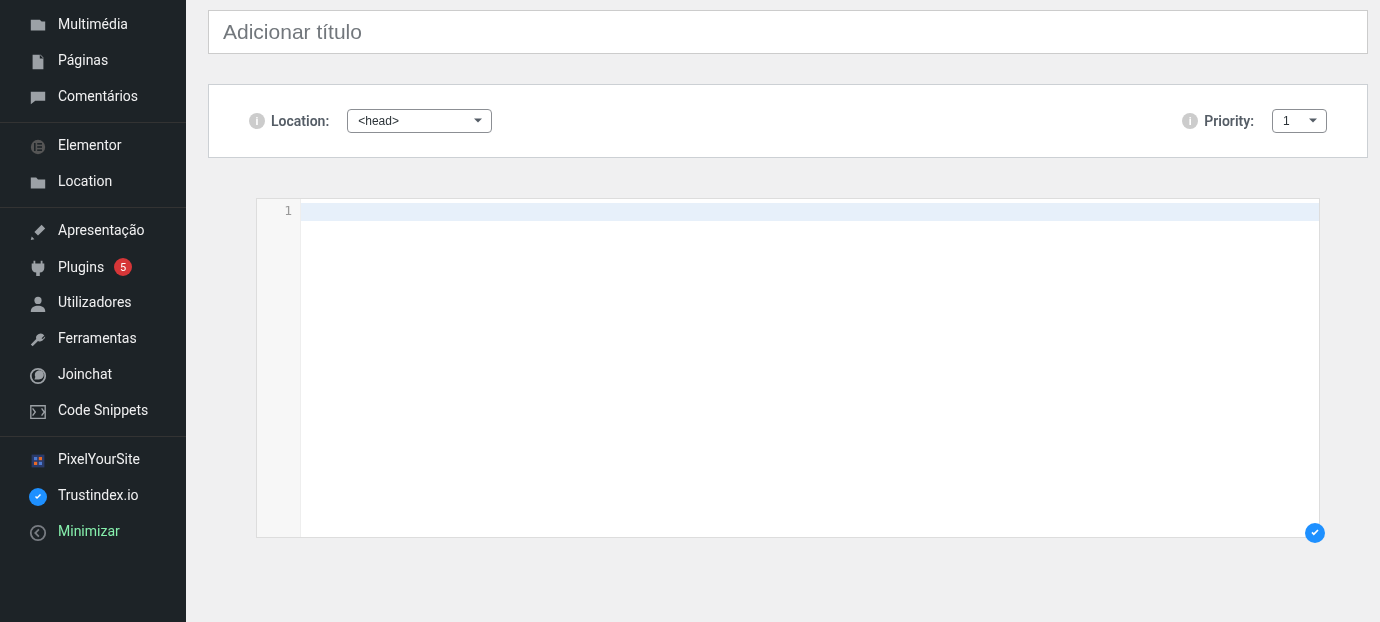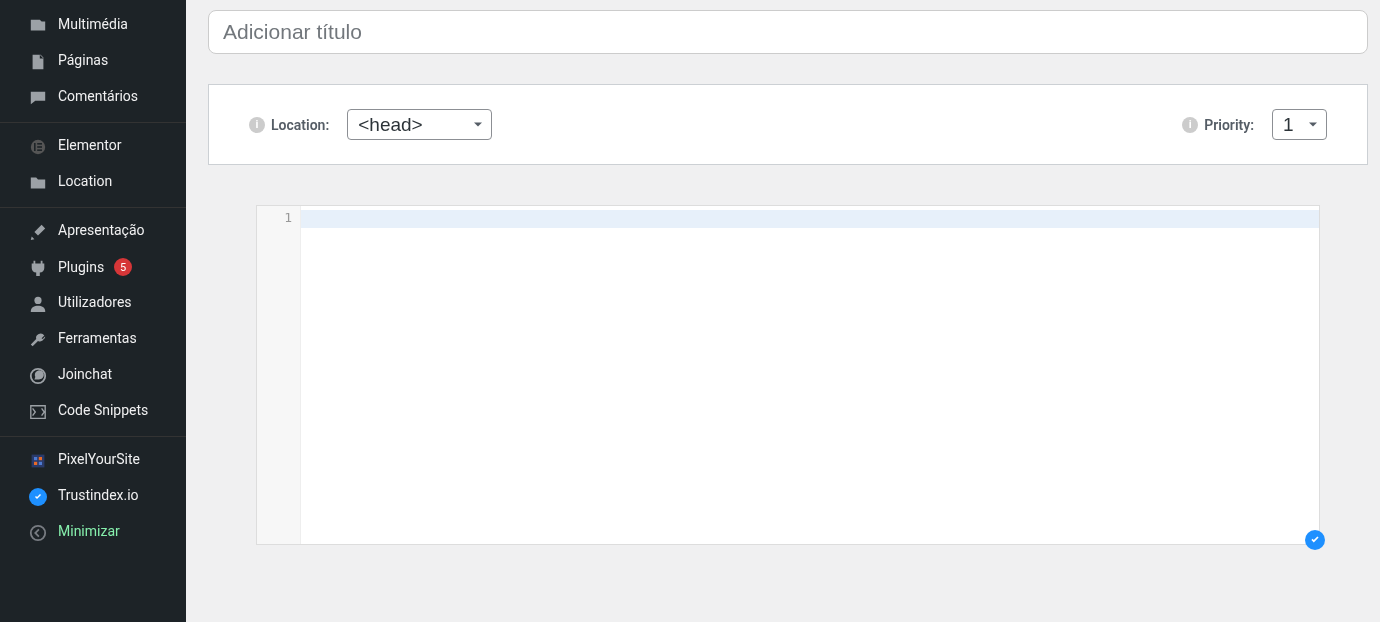--- a/index.html
+++ b/index.html
@@ -63,21 +63,21 @@
     }
     .main {
       flex: 1;
       padding: 10px 12px 0 22px;
       position: relative;
     }
     .title-input {
       width: 100%;
       height: 44px;
       border: 1px solid #ccc;
-      border-radius: 8px;
+      border-radius: 0;
       background: #fff;
       padding: 6px 14px;
       font-size: 21px;
       color: #8b5cf6;
       outline: none;
     }
     .title-input::placeholder {
       color: #72777c;
     }
     .panel {
@@ -119,21 +119,21 @@
       position: relative;
       display: inline-block;
     }
     .select {
       appearance: none;
       -webkit-appearance: none;
       border: 1px solid #8c8f94;
       background: #fff;
       border-radius: 4px;
       padding: 4px 30px 4px 10px;
-      font-size: 19px;
+      font-size: 12px;
       color: #2c3338;
       cursor: pointer;
     }
     .select.location { width: 145px; }
     .select.priority { width: 55px; text-align: left; }
     .chevron {
       position: absolute;
       right: 8px;
       top: 50%;
       transform: translateY(-50%);

